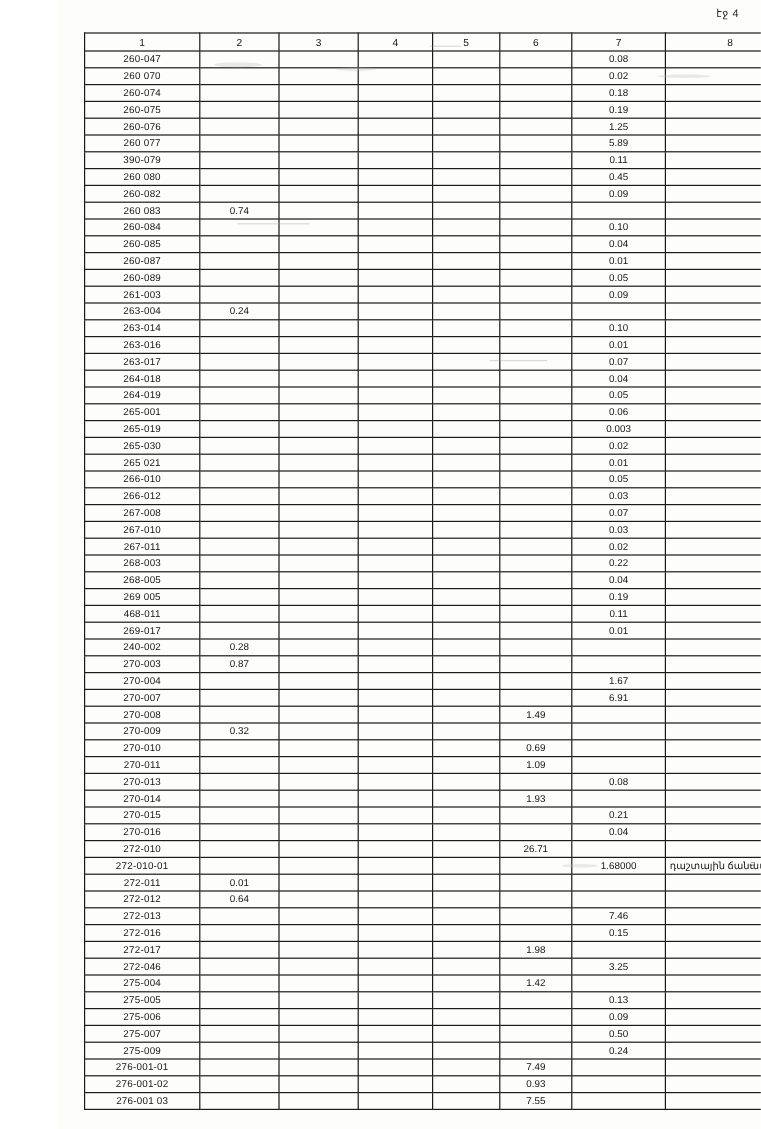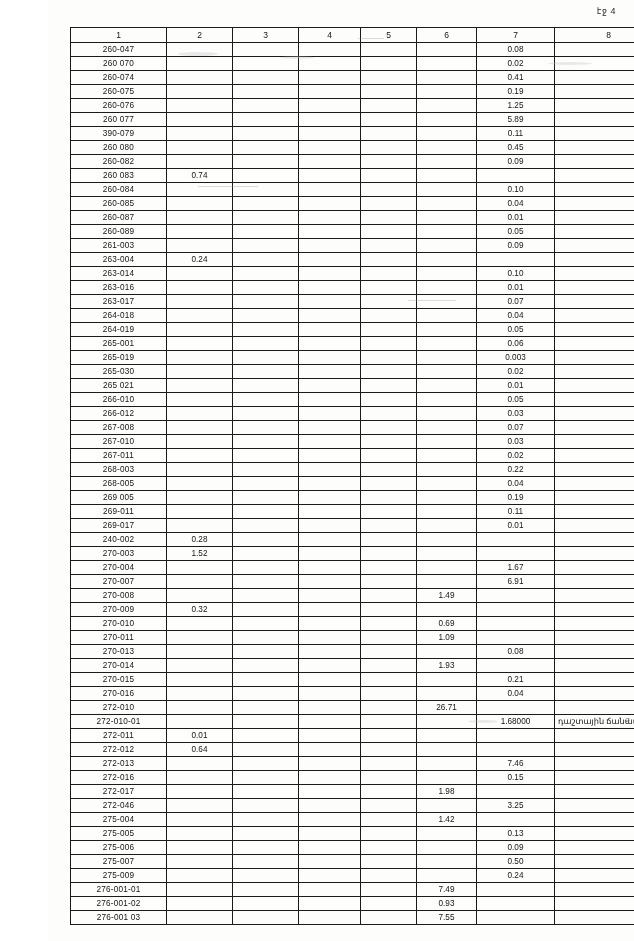--- a/index.html
+++ b/index.html
@@ -151,21 +151,21 @@
             <td>0.02</td>
             <td class="note"></td>
           </tr>
           <tr>
             <td class="code">260-074</td>
             <td></td>
             <td></td>
             <td></td>
             <td></td>
             <td></td>
-            <td>0.41</td>
+            <td>0.18</td>
             <td class="note"></td>
           </tr>
           <tr>
             <td class="code">260-075</td>
             <td></td>
             <td></td>
             <td></td>
             <td></td>
             <td></td>
             <td>0.19</td>
@@ -455,21 +455,21 @@
             <td class="code">269 005</td>
             <td></td>
             <td></td>
             <td></td>
             <td></td>
             <td></td>
             <td>0.19</td>
             <td class="note"></td>
           </tr>
           <tr>
-            <td class="code">269-011</td>
+            <td class="code">468-011</td>
             <td></td>
             <td></td>
             <td></td>
             <td></td>
             <td></td>
             <td>0.11</td>
             <td class="note"></td>
           </tr>
           <tr>
             <td class="code">269-017</td>
@@ -486,21 +486,21 @@
             <td>0.28</td>
             <td></td>
             <td></td>
             <td></td>
             <td></td>
             <td></td>
             <td class="note"></td>
           </tr>
           <tr>
             <td class="code">270-003</td>
-            <td>1.52</td>
+            <td>0.87</td>
             <td></td>
             <td></td>
             <td></td>
             <td></td>
             <td></td>
             <td class="note"></td>
           </tr>
           <tr>
             <td class="code">270-004</td>
             <td></td>

